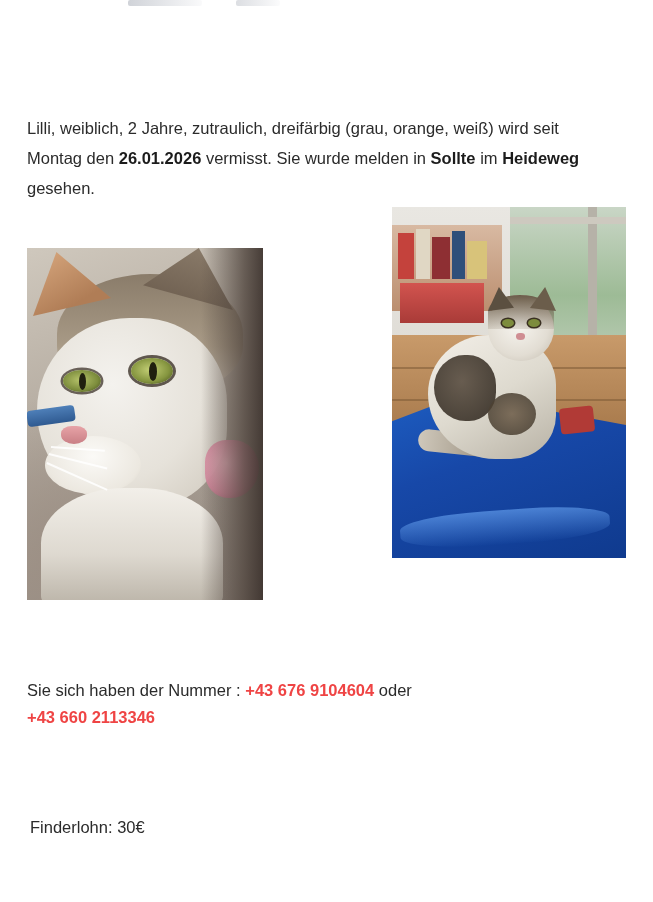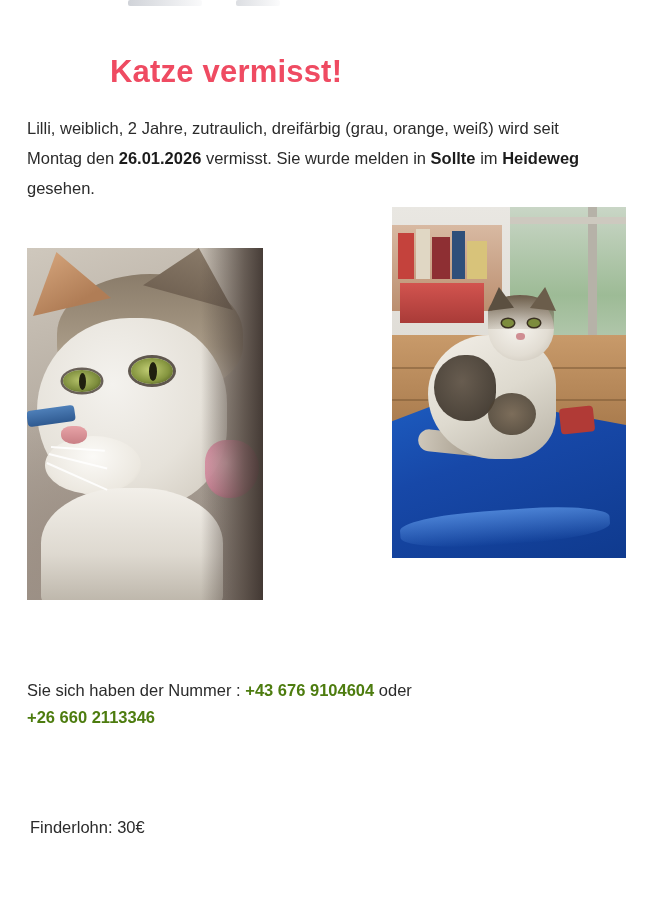--- a/index.html
+++ b/index.html
@@ -311,40 +311,39 @@
 
   .contact {
     position: absolute;
     left: 27px;
     top: 650px;
     width: 570px;
     font-size: 16.5px;
     line-height: 27px;
     color: #2b2b2b;
   }
-  .contact b { font-weight: bold; color: #4d7c0f; }
+  .contact b { font-weight: bold; color: #ef4444; }
 
   .reward {
     position: absolute;
     left: 30px;
     top: 786px;
     font-size: 16.5px;
     color: #2b2b2b;
     margin-top: 32px;
   }
 </style>
 </head>
 <body>
 
 <div class="scan-artifact a1"></div>
 <div class="scan-artifact a2"></div>
 
 <div class="poster">
 
-  <div class="title">Katze vermisst!</div>
 
   <div class="intro">
     <span>Lilli, weiblich, 2 Jahre, zutraulich, dreifärbig (grau, orange,</span>
     <span>weiß) wird seit Montag den </span><b>26.01.2026</b><span> vermisst. Sie wurde</span>
     <span>melden in </span><b>Sollte</b><span> im </span><b>Heideweg</b><span> gesehen.</span>
   </div>
 
   <div class="photo photo-left">
     <div class="pl-bg"></div>
     <div class="pl-headtop"></div>
@@ -393,18 +392,18 @@
     <div class="pr-earL"></div>
     <div class="pr-earR"></div>
     <div class="pr-eyeL"></div>
     <div class="pr-eyeR"></div>
     <div class="pr-nose"></div>
   </div>
 
   <div class="contact">
     <br>
     <span>Sie sich haben der Nummer : </span><b>+43 676 9104604</b><span> oder</span><br>
-    <b>+26 660 2113346</b>
+    <b>+43 660 2113346</b>
   </div>
 
   <div class="reward">Finderlohn: 30€</div>
 
 </div>
 
 </body></html>

